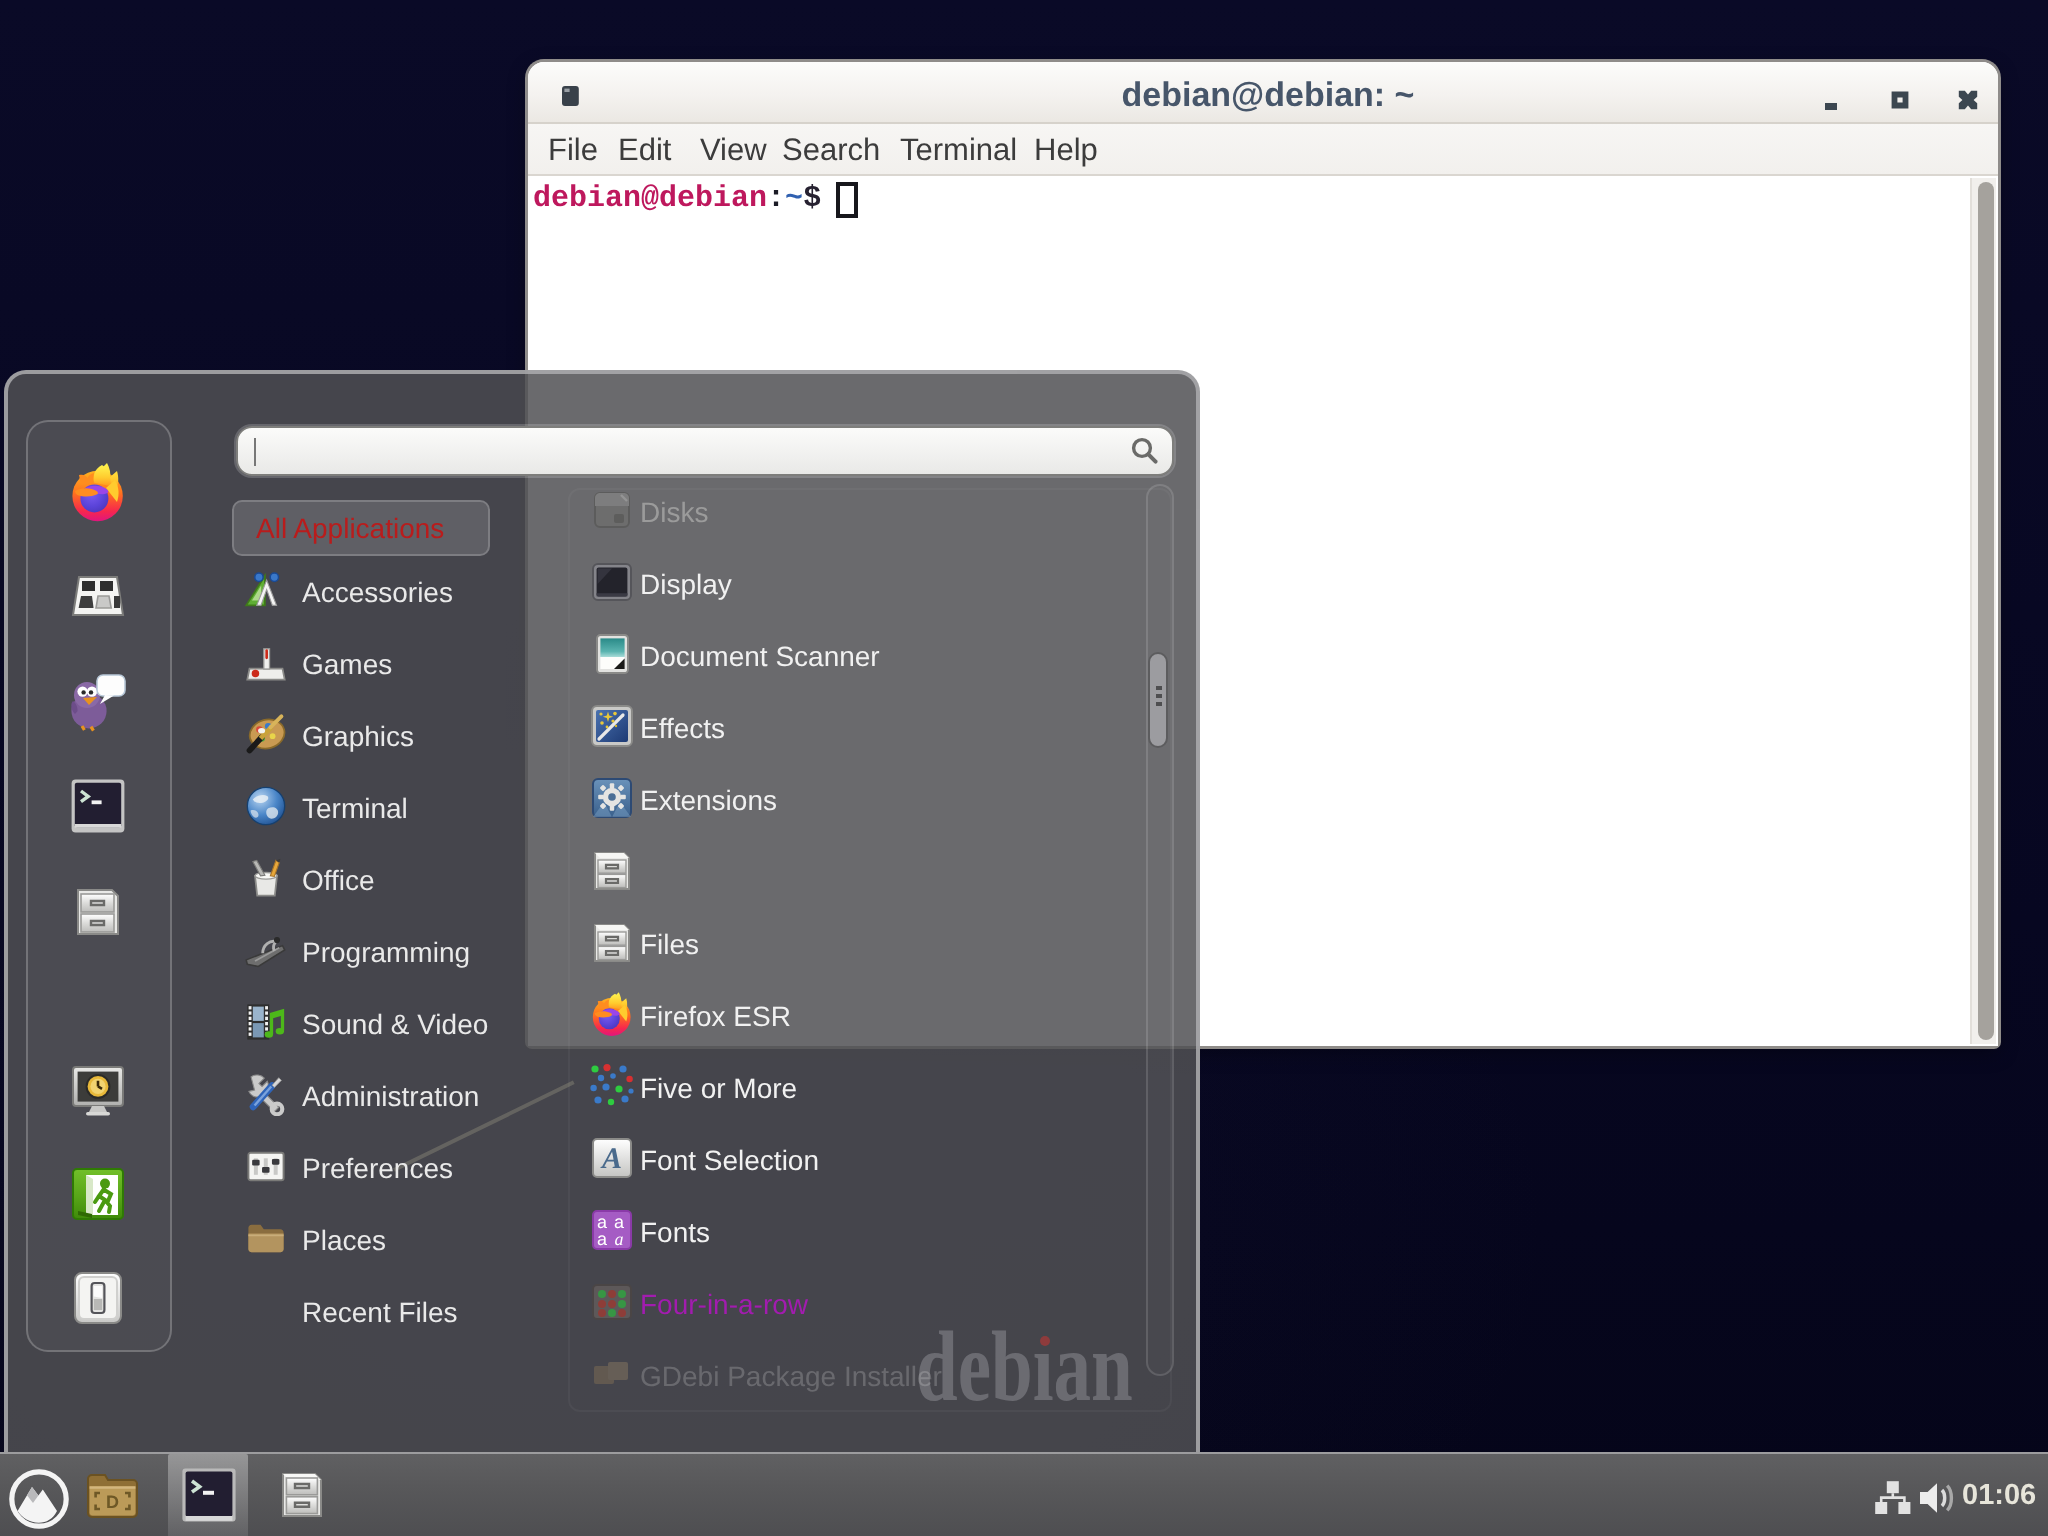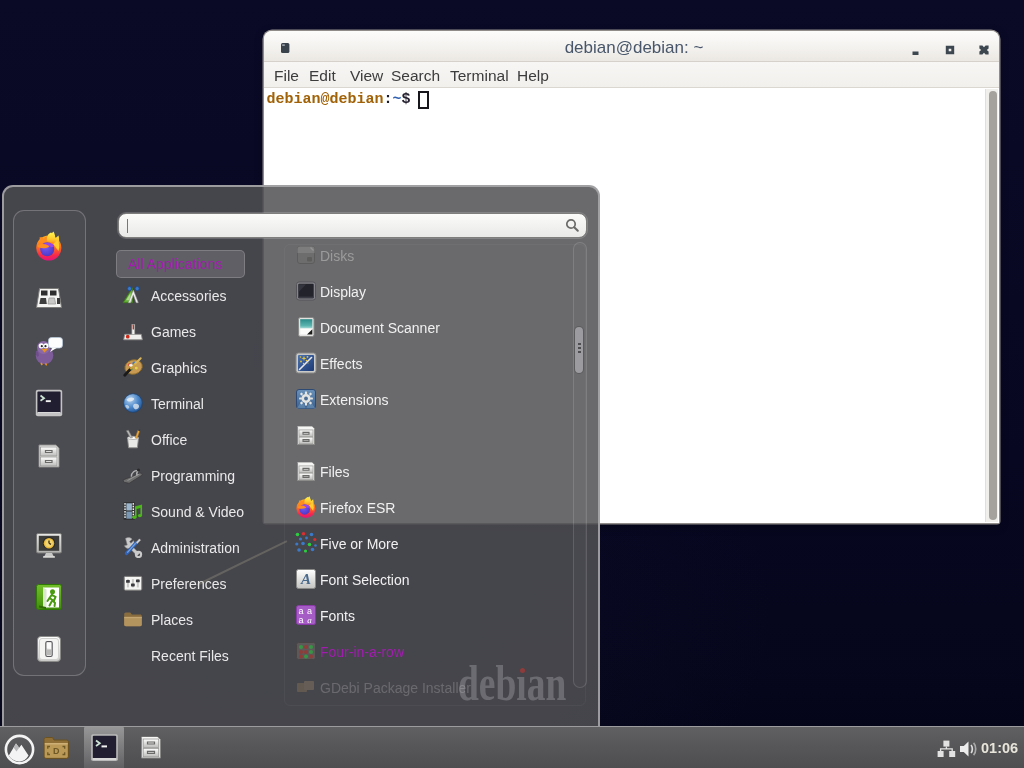--- a/index.html
+++ b/index.html
@@ -1,39 +1,39 @@
 <!DOCTYPE html>
 <html><head><meta charset="utf-8">
 <style>
 *{margin:0;padding:0;box-sizing:border-box}
 html,body{width:1024px;height:768px;overflow:hidden}
 body{font-family:"Liberation Sans",sans-serif;background:linear-gradient(180deg,#0a0a27 0%,#070721 60%,#050519 100%);position:relative}
 .abs{position:absolute}
 
 #twin{position:absolute;left:264px;top:31px;width:735px;height:492px;border-radius:8px 8px 2px 2px;background:#fff;box-shadow:0 0 0 1.5px rgba(158,155,150,.9),0 3px 10px rgba(0,0,0,.35)}
 #thead{position:absolute;left:0;top:0;width:100%;height:31px;border-radius:8px 8px 0 0;background:linear-gradient(180deg,#fcfcfb 0%,#f4f2ef 55%,#ebe8e3 100%);border-bottom:1px solid #d6d2cb}
-#ttitle{position:absolute;left:0;top:0;width:100%;height:32px;line-height:33px;text-align:center;text-indent:5px;font-size:17px;font-weight:normal;color:#47566a}
+#ttitle{position:absolute;left:0;top:0;width:100%;height:32px;line-height:33px;text-align:center;text-indent:5px;font-size:17px;font-weight:bold;color:#47566a}
 #tmenu{position:absolute;left:0;top:31px;width:100%;height:26px;background:linear-gradient(180deg,#f7f6f4,#f2f0ed);border-bottom:1px solid #dad6d0;font-size:15.5px;color:#3c3c3c}
 #tmenu span{position:absolute;top:0;height:19px;line-height:27px}
 #tbody{position:absolute;left:0;top:58px;width:100%;height:434px;background:#fff}
 #prompt{position:absolute;left:2.5px;top:2px;font-family:"Liberation Mono",monospace;font-size:15px;line-height:17px;font-weight:bold}
 #cursor{position:absolute;left:153.5px;top:1.5px;width:11px;height:18.5px;border:2px solid #17171c}
 #tscroll{position:absolute;right:1px;top:58px;width:13px;height:433px;background:#f1efec;border-left:1px solid #e2dfda}
 #tthumb{position:absolute;left:2.5px;top:2px;width:8px;height:429px;border-radius:4px;background:#a5a29d}
 
 #menu{position:absolute;left:2px;top:185px;width:598px;height:541px;background:rgba(80,80,83,.85);border:2px solid rgba(172,172,175,.85);border-bottom:none;border-radius:11px 11px 0 0;z-index:5}
 #sidebox{position:absolute;left:9px;top:23px;width:73px;height:466px;border:1.5px solid rgba(255,255,255,.22);border-radius:11px;background:rgba(255,255,255,.035)}
 #searchbox{position:absolute;left:114px;top:26px;width:469px;height:25px;border-radius:8px;background:linear-gradient(180deg,#fbfbfa,#e9e9e7);border:1.5px solid #7e7e7c;box-shadow:0 0 0 1px rgba(255,255,255,.18)}
 #caret{position:absolute;left:8px;top:5px;width:1px;height:14px;background:#777}
 .cat{position:absolute;left:147px;font-size:14px;color:#e9e9e9;height:26px;line-height:26px}
 .app{position:absolute;left:316px;font-size:14px;color:#f1f1f1;height:26px;line-height:26px}
 .ic20{position:absolute;left:118px;width:22px;height:22px}
 .ic24{position:absolute;left:290px;width:24px;height:24px}
 .ic32{position:absolute;left:29px;width:32px;height:32px}
-#allapps{position:absolute;left:112px;top:63px;width:129px;height:28px;background:rgba(255,255,255,.14);border:1px solid rgba(255,255,255,.19);border-radius:5px;color:#a21caf;font-size:14px;line-height:27px;padding-left:11px}
+#allapps{position:absolute;left:112px;top:63px;width:129px;height:28px;background:rgba(255,255,255,.14);border:1px solid rgba(255,255,255,.19);border-radius:5px;color:#b91c1c;font-size:14px;line-height:27px;padding-left:11px}
 #appbox{position:absolute;left:280px;top:57px;width:302px;height:462px;border:1px solid rgba(255,255,255,.04);border-radius:6px}
 #mthumb{position:absolute;left:570px;top:139px;width:10px;height:48px;border-radius:5px;background:#9c9ca0;border:1px solid rgba(40,40,40,.55)}
 #watermark{position:absolute;left:454px;top:471px;font-family:"Liberation Serif",serif;font-size:50px;line-height:50px;font-weight:bold;color:rgba(218,218,224,.26);transform:scale(.75,1);transform-origin:left top}
 #streak{position:absolute;left:193px;top:397px;width:100px;height:2px;background:rgba(195,190,155,.25);transform:rotate(-26deg);transform-origin:left center}
 
 #bar{position:absolute;left:0;top:726px;width:1024px;height:42px;background:linear-gradient(180deg,#606062,#58585a 40%,#4e4e51);border-top:1.5px solid #9c9c9e;z-index:8}
 #activetile{position:absolute;left:84px;top:0;width:40px;height:42px;background:linear-gradient(180deg,rgba(255,255,255,.34),rgba(255,255,255,.10));border-radius:1px}
 #clock{position:absolute;left:981px;top:0;height:42px;line-height:42px;font-size:14.5px;font-weight:bold;color:#e7e5da}
 </style></head>
 <body>
@@ -58,21 +58,21 @@
     </svg>
   <div id="tmenu">
     <span style="left:10px">File</span>
       <span style="left:45px">Edit</span>
       <span style="left:86px">View</span>
       <span style="left:127px">Search</span>
       <span style="left:186px">Terminal</span>
       <span style="left:253px">Help</span>
   </div>
   <div id="tbody">
-    <div id="prompt"><span style="color:#a16207">debian@debian</span><span style="color:#1b1b26">:</span><span style="color:#3060b0">~</span><span style="color:#262130">$</span></div>
+    <div id="prompt"><span style="color:#be185d">debian@debian</span><span style="color:#1b1b26">:</span><span style="color:#3060b0">~</span><span style="color:#262130">$</span></div>
     <div id="cursor"></div>
   </div>
   <div id="tscroll">
       <div id="tthumb"></div>
     </div>
 </div>
 
 <div id="menu">
   <div id="sidebox"></div>
   <div id="searchbox">

